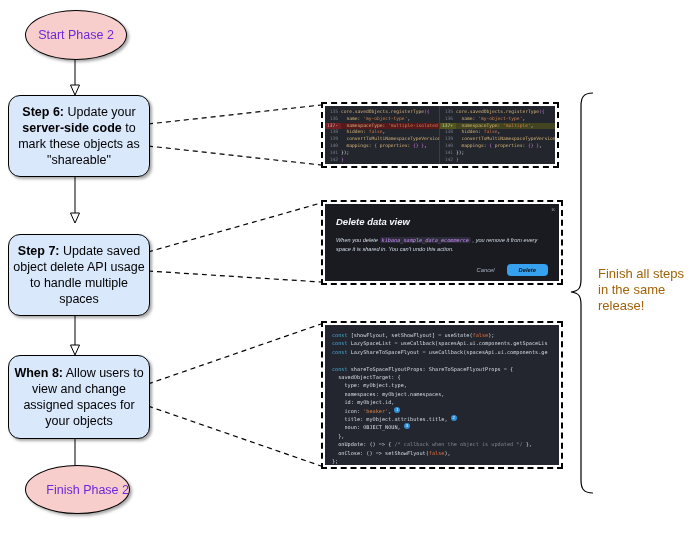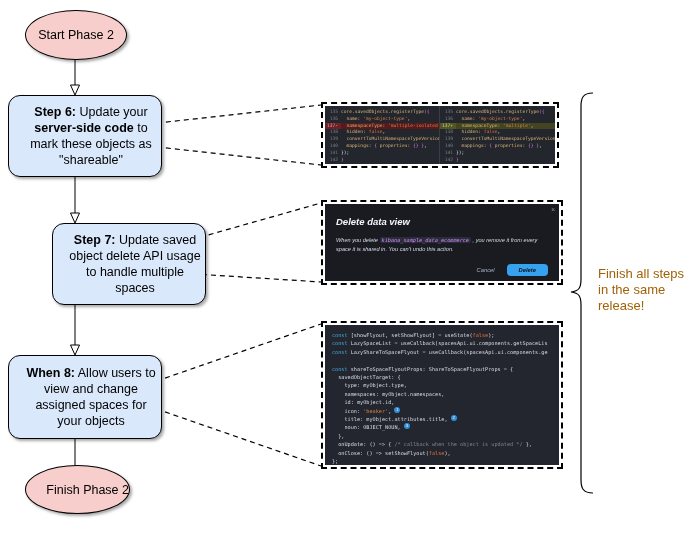--- a/index.html
+++ b/index.html
@@ -3,24 +3,24 @@
 <meta charset="utf-8">
 <style>
   html,body{margin:0;padding:0;background:#ffffff;}
   #canvas{position:relative;width:691px;height:535px;background:#ffffff;overflow:hidden;
           font-family:"Liberation Sans",sans-serif;}
   svg.overlay{position:absolute;left:0;top:0;z-index:1;}
 
   
   .ellipse-node{position:absolute;border:1px solid #000;border-radius:50%;
     background:#f8cecc;display:flex;align-items:center;justify-content:center;
-    font-size:12.5px;color:#000000;box-shadow:2px 2px 3px rgba(0,0,0,.35);z-index:2;text-align:center;}
+    font-size:12.5px;color:#6d28d9;box-shadow:2px 2px 3px rgba(0,0,0,.35);z-index:2;text-align:center;}
   .step-box{position:absolute;left:8px;width:140px;border:1px solid #000;border-radius:12px;
     background:#dae8fc;display:flex;align-items:center;justify-content:center;
-    box-shadow:2px 2px 3px rgba(0,0,0,.35);z-index:2;padding-left:12px;}
+    box-shadow:2px 2px 3px rgba(0,0,0,.35);z-index:2;}
   .step-text{font-size:12.5px;line-height:16px;color:#000;text-align:center;padding:2px 1px;}
 
   
   .panel{position:absolute;border:2px dashed #000;background:#fff;z-index:2;box-sizing:border-box;padding:2px;}
   .panel-inner{width:100%;height:100%;box-sizing:border-box;overflow:hidden;}
 
   
   .diff-inner{background:#24262d;display:flex;}
   .diff-col{width:50%;padding-top:3px;box-sizing:border-box;overflow:hidden;}
   .diff-col.left{border-right:1px solid #3a3d45;}
@@ -98,21 +98,21 @@
   </svg>
 
   <div class="ellipse-node" style="left:25px;top:10px;width:100px;height:48px;">
     <span>Start Phase 2</span>
   </div>
 
   <div class="step-box" style="top:95px;height:80px;">
     <div class="step-text"><b>Step 6:</b><span> Update your </span><b>server-side code</b><span> to mark these objects as "shareable"</span></div>
   </div>
 
-  <div class="step-box" style="top:223px;height:80px;margin-left:44px;">
+  <div class="step-box" style="top:234px;height:80px;">
     <div class="step-text"><b>Step 7:</b><span> Update saved object delete API usage to handle multiple spaces</span></div>
   </div>
 
   <div class="step-box" style="top:355px;height:82px;">
     <div class="step-text"><b>When 8:</b><span> Allow users to view and change assigned spaces for your objects</span></div>
   </div>
 
   <div class="ellipse-node" style="left:25px;top:465px;width:103px;height:47px;justify-content:flex-end;">
     <span>Finish Phase 2</span>
   </div>

